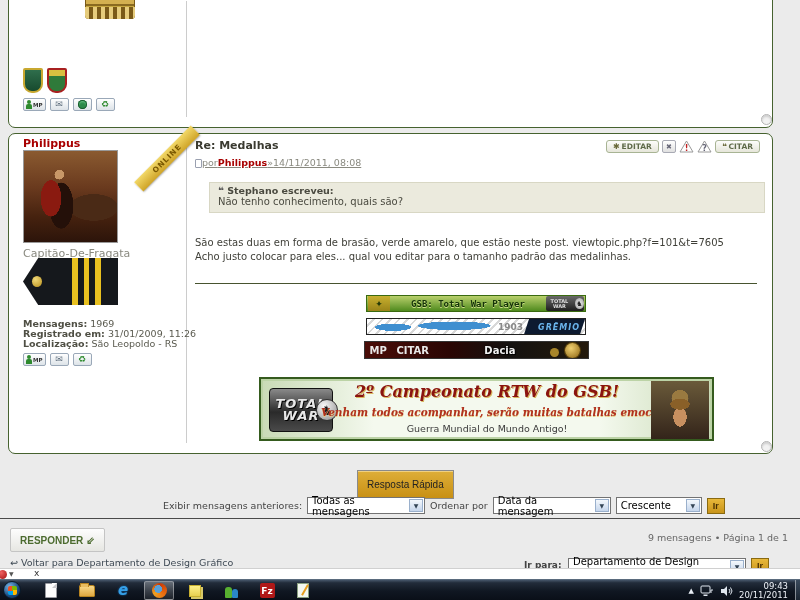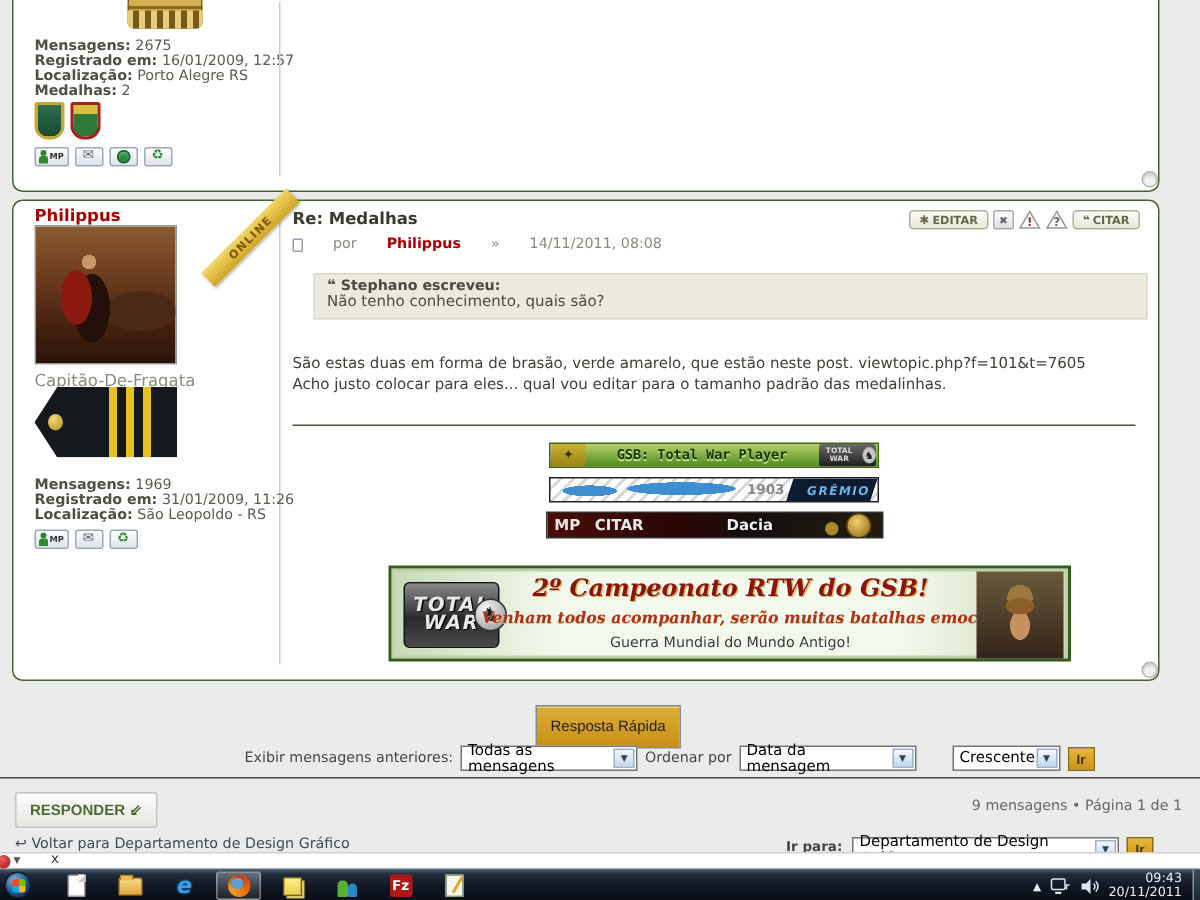--- a/index.html
+++ b/index.html
@@ -69,22 +69,22 @@
   
   .post-title { position:absolute; left:186px; top:5px; font-size:11px; font-weight:bold; color:#3a3a30; }
   .hdr-btns { position:absolute; right:12px; top:6px; display:flex; align-items:center; gap:3px; }
   .hbtn { display:inline-flex; align-items:center; gap:2px; border:1px solid #a8b494; border-radius:3px;
           background:linear-gradient(#fdfdfb,#e6e6da); padding:1px 6px;
           font-size:7.5px; font-weight:bold; color:#5f6b4a; }
   .hbtn .pre { font-size:8px; color:#6a6a3a; }
   .sq-btn { width:14px; height:13px; border:1px solid #a8aab4; border-radius:2px;
           background:linear-gradient(#ffffff,#e0e0e0); display:inline-flex; align-items:center; justify-content:center;
           font-size:7px; color:#667; }
-  .byline { position:absolute; left:186px; top:23px; display:flex; align-items:flex-end; gap:20px;
-          font-size:9.5px; color:#8a8a80; }
+  .byline { position:absolute; left:186px; top:23px; display:flex; align-items:flex-end; gap:0;
+          font-size:9.5px; color:#8a8a80;text-decoration:underline; }
   .byline b { color:#a80000; }
   .page-icon { width:7px; height:9px; background:#fff; border:1px solid #9aa0b0; border-radius:1px; }
 
   .quotebox { position:absolute; left:200px; top:48px; width:556px; height:31px;
           background:#ebeadd; border:1px solid #d8d7c4; padding:2px 8px; }
   .quote-attr { font-size:9.5px; font-weight:bold; color:#4a4a40; }
   .quote-attr .qmark { color:#555; font-size:10px; }
   .quote-text { font-size:10px; color:#4a4a40; }
 
   .body-line { position:absolute; left:186px; font-size:10px; color:#3f3f38; }
@@ -223,26 +223,20 @@
   .tray-arrow { font-size:7px; color:#e8eef5; }
   .clock { text-align:right; font-size:8.5px; line-height:9px; color:#eef2f8; }
   .show-desktop { position:absolute; right:0; top:0; width:5px; height:21px;
           background:linear-gradient(#3a4a5c,#1a2430); border-left:1px solid rgba(255,255,255,.45); }
 </style>
 </head>
 <body>
 
 <div class="post post1">
   <div class="crown"></div>
-  <div style="position:absolute; left:14px; top:72px;">
-    <div class="stat-line"><b>Mensagens:</b> <span>2675</span></div>
-    <div class="stat-line"><b>Registrado em:</b> <span>16/01/2009, 12:57</span></div>
-    <div class="stat-line"><b>Localização:</b> <span>Porto Alegre RS</span></div>
-    <div class="stat-line"><b>Medalhas:</b> <span>2</span></div>
-  </div>
   <div style="position:absolute; left:14px; top:114px; display:flex; gap:4px;">
     <span class="crest crest1"></span>
     <span class="crest crest2"></span>
   </div>
   <div style="position:absolute; left:14px; top:144px; display:flex; gap:4px;">
     <span class="pbtn">
         <span class="person"></span>
         <span class="mp-sup">MP</span>
       </span>
     <span class="pbtn">
@@ -371,21 +365,21 @@
   <span class="ctrl-label">Exibir mensagens anteriores:</span>
   <span class="fake-select" style="width:118px;">
     <span>Todas as mensagens</span>
     <span class="sel-arrow">▼</span>
   </span>
   <span class="ctrl-label">Ordenar por</span>
   <span class="fake-select" style="width:118px;">
     <span>Data da mensagem</span>
     <span class="sel-arrow">▼</span>
   </span>
-  <span class="fake-select" style="width:72px;margin-left:19px;">
+  <span class="fake-select" style="width:86px;">
     <span>Crescente</span>
     <span class="sel-arrow">▼</span>
   </span>
   <button class="go-btn">Ir</button>
 </div>
 
 <div class="dark-rule"></div>
 
 <button class="responder-btn">
   <span>RESPONDER</span>

